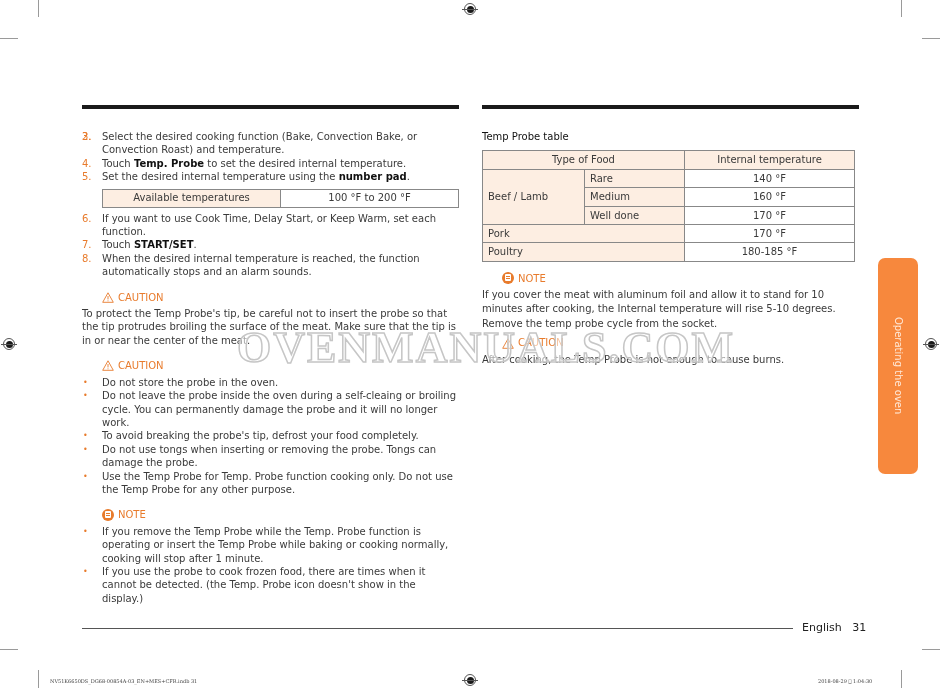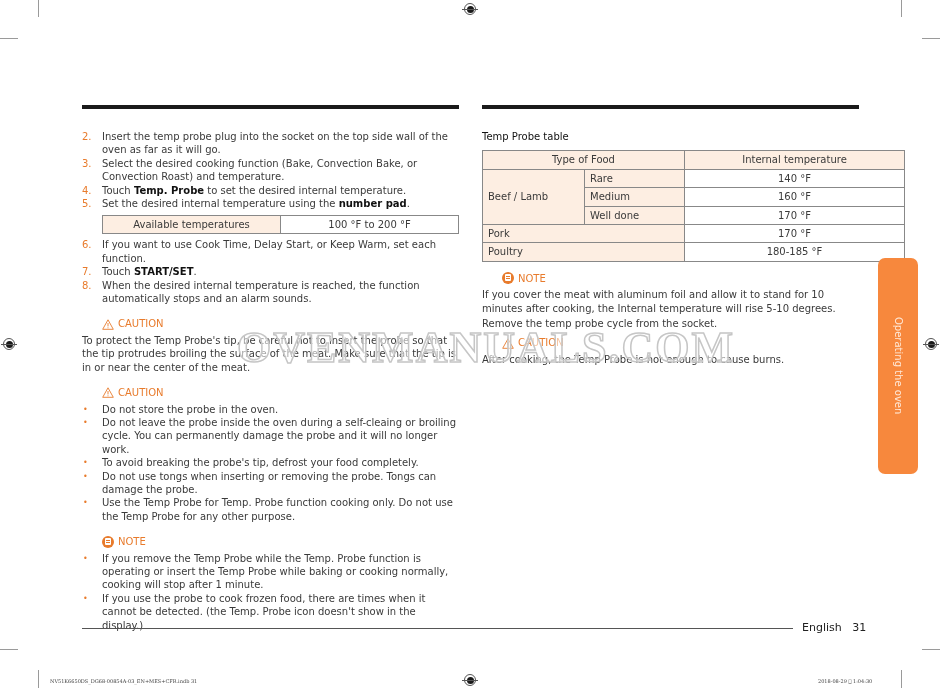--- a/index.html
+++ b/index.html
@@ -30,21 +30,21 @@
   .note-icon { width: 12px; height: 12px; border-radius: 50%; background: #e87b2c; position: relative; }
   .note-icon::before { content: ""; position: absolute; left: 3px; top: 2px; width: 6px; height: 7px; background: #fff; border-radius: 1px; }
   .note-icon::after { content: ""; position: absolute; left: 4px; top: 4px; width: 4px; height: 1px; background: #e87b2c; box-shadow: 0 2px 0 #e87b2c; }
 
   p.body { font-size: 10px; line-height: 13.4px; }
   ul.bullets { list-style: none; }
   ul.bullets li { position: relative; padding-left: 20px; font-size: 10px; line-height: 13.4px; }
   ul.bullets li::before { content: "•"; position: absolute; left: 1px; top: 0; color: #e87b2c; font-size: 8px; }
 
   .sub-title { color: #111; font-size: 10px; font-weight: normal; }
-  table.probe { width: 423px; border-collapse: collapse; margin-top: 7px; }
+  table.probe { width: 373px; border-collapse: collapse; margin-top: 7px; }
   table.probe td { border: 1px solid #888; height: 18.4px; font-size: 10px; padding: 0 5px; }
   table.probe td.head { background: #fdeee2; text-align: center; }
   table.probe td.food { background: #fdeee2; }
   table.probe td.val { text-align: center; }
 
   .side-tab { position: absolute; left: 878px; top: 258px; width: 40px; height: 216px; background: #f7883d; border-radius: 7px; display: flex; align-items: center; justify-content: center; }
   .side-tab span { color: #ffe9d8; font-size: 10px; writing-mode: vertical-rl; white-space: nowrap; }
 
   .watermark { position: absolute; left: 237px; top: 322px; font-family: Liberation Serif, serif; font-weight: bold; font-size: 44px; letter-spacing: 2px; color: rgba(255,255,255,0.55); -webkit-text-stroke: 1.5px #c6c6c6; white-space: nowrap; line-height: 52px; }
 
@@ -67,21 +67,21 @@
 
 <div class="reg" style="left:464px;top:3px;"></div>
 <div class="reg" style="left:3px;top:338px;"></div>
 <div class="reg" style="left:925px;top:338px;"></div>
 <div class="reg" style="left:464px;top:674px;"></div>
 
 <div class="col col-left">
   <div class="rule-bar"></div>
 
   <ol class="steps">
-    <li><span class="num">2.</span><span>Insert the temp probe plug into the socket on the top side wall of the oven as far as it will go.</span></li>
+    <li><span class="num">2.</span></li>
     <li><span class="num">3.</span><span>Select the desired cooking function (Bake, Convection Bake, or Convection Roast) and temperature.</span></li>
     <li><span class="num">4.</span><span>Touch </span><b>Temp. Probe</b><span> to set the desired internal temperature.</span></li>
     <li><span class="num">5.</span><span>Set the desired internal temperature using the </span><b>number pad</b><span>.</span></li>
   </ol>
 
   <table class="avail">
     <tbody>
         <tr>
       <td class="hl">Available temperatures</td>
       <td>100 °F to 200 °F</td>

